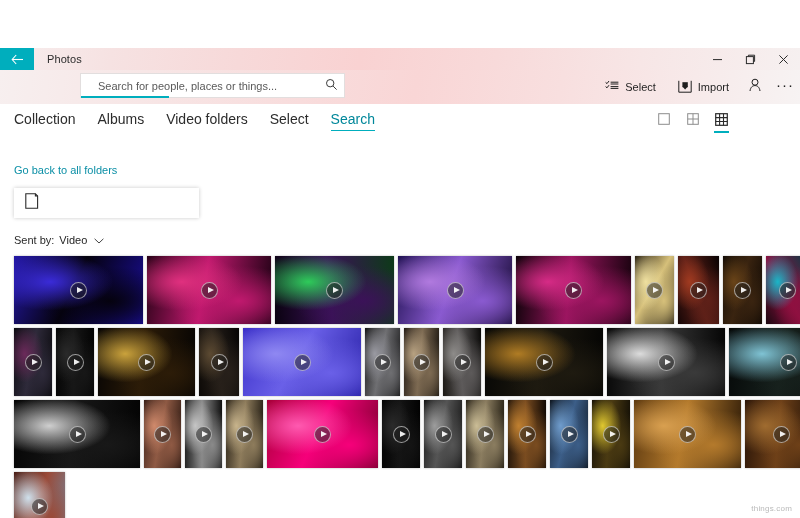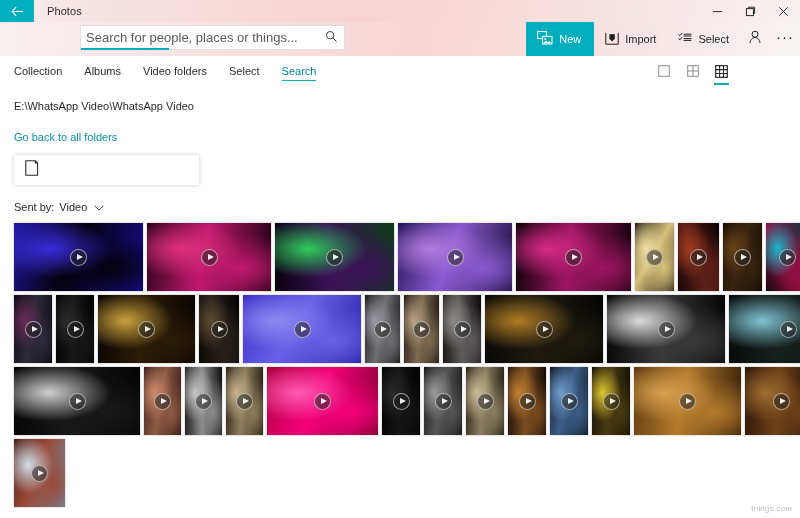--- a/index.html
+++ b/index.html
@@ -23,20 +23,21 @@
     background: linear-gradient(100deg,
                 #f7eeee 0%,
                 #f6e2e2 14%,
                 #f7d9d9 30%,
                 #f9d2d2 45%,
                 #f8dada 62%,
                 #f7e6e6 80%,
                 #f6f0f0 100%);
     display: flex;
     align-items: stretch;
+    margin-top: 48px;
   }
   .back-btn {
     width: 34px;
     background: #00AEBD;
     display: flex;
     align-items: center;
     justify-content: center;
     cursor: pointer;
   }
   .back-btn svg { display:block; }
@@ -95,23 +96,23 @@
     bottom: -1px;
     width: 88px;
     height: 2px;
     background: #00AEBD;
   }
   .search-input {
     flex: 1;
     border: none;
     outline: none;
     font-family: "Liberation Sans", sans-serif;
-    font-size: 13px;
+    font-size: 11px;
     color: #3a3a3a;
-    padding: 0 8px 0 5px;
+    padding: 0 8px 0 17px;
     background: transparent;
   }
   .search-input::placeholder { color: #5a5a5a; opacity: 1; }
   .search-icon-btn {
     width: 26px;
     display: flex;
     align-items: center;
     justify-content: center;
     cursor: pointer;
   }
@@ -161,21 +162,21 @@
   
   .navbar {
     height: 30px;
     background: #ffffff;
     display: flex;
     align-items: center;
     padding: 0 14px;
     position: relative;
   }
   .nav-tab {
-    font-size: 11px;
+    font-size: 14px;
     color: #2c2c2c;
     margin-right: 22px;
     position: relative;
     cursor: pointer;
     padding: 3px 0 3px;
   }
   .nav-tab.active { color: #00879a; }
   .nav-tab.active::after {
     content: "";
     position: absolute;
@@ -356,54 +357,43 @@
         <svg width="13" height="13" viewBox="0 0 13 13">
           <circle cx="5.2" cy="5.2" r="3.7" stroke="#3a3a3a" stroke-width="1" fill="none"></circle>
           <path d="M8.1 8.1 L11.6 11.6" stroke="#3a3a3a" stroke-width="1"></path>
         </svg>
       </span>
     </div>
   </div>
 
   <div class="cmd-right">
 
-    <div class="cmd-new">
+
+    <div class="cmd-item">
       <span>
-        <svg width="16" height="14" viewBox="0 0 16 14">
-          <rect x="0.6" y="0.6" width="9" height="7" stroke="#ffffff" stroke-width="1" fill="none"></rect>
-          <rect x="5.6" y="5.4" width="9.4" height="7.6" stroke="#ffffff" stroke-width="1" fill="#00AEBD"></rect>
-          <circle cx="8.2" cy="8" r="1" fill="#ffffff"></circle>
-          <path d="M6.1 12.4 L9 9.4 L11 11.2 L12.4 10 L14.6 12.4 Z" fill="#ffffff"></path>
+        <svg width="14" height="12" viewBox="0 0 14 12">
+          <path d="M0.6 2.4 L2 3.6 L4 1" stroke="#1f1f1f" stroke-width="1" fill="none"></path>
+          <path d="M0.6 6.6 L2 7.8 L4 5.2" stroke="#1f1f1f" stroke-width="1" fill="none"></path>
+          <path d="M5.6 2.2 H13.4 M5.6 4 H13.4 M5.6 6.6 H13.4 M5.6 8.4 H13.4" stroke="#1f1f1f" stroke-width="1"></path>
         </svg>
       </span>
-      <span>New</span>
+      <span>Select</span>
     </div>
 
     <div class="cmd-item">
       <span>
         <svg width="14" height="13" viewBox="0 0 14 13">
           <path d="M0.8 0.8 V12.2 H13.2 V0.8" stroke="#1f1f1f" stroke-width="1" fill="none"></path>
           <rect x="4.4" y="2.2" width="5.4" height="5" fill="#1f1f1f"></rect>
           <path d="M7.1 9.6 L4.4 6.6 H9.8 Z" fill="#1f1f1f"></path>
         </svg>
       </span>
       <span>Import</span>
     </div>
 
-    <div class="cmd-item">
-      <span>
-        <svg width="14" height="12" viewBox="0 0 14 12">
-          <path d="M0.6 2.4 L2 3.6 L4 1" stroke="#1f1f1f" stroke-width="1" fill="none"></path>
-          <path d="M0.6 6.6 L2 7.8 L4 5.2" stroke="#1f1f1f" stroke-width="1" fill="none"></path>
-          <path d="M5.6 2.2 H13.4 M5.6 4 H13.4 M5.6 6.6 H13.4 M5.6 8.4 H13.4" stroke="#1f1f1f" stroke-width="1"></path>
-        </svg>
-      </span>
-      <span>Select</span>
-    </div>
-
     <div class="cmd-icon-only">
       <span>
         <svg width="14" height="14" viewBox="0 0 14 14">
           <circle cx="7" cy="4.2" r="3" stroke="#1f1f1f" stroke-width="1" fill="none"></circle>
           <path d="M2 13 C2.6 9 4.6 7.6 7 7.6 C9.4 7.6 11.4 9 12 13" stroke="#1f1f1f" stroke-width="1" fill="none"></path>
         </svg>
       </span>
     </div>
 
     <div class="cmd-icon-only">
@@ -435,21 +425,20 @@
     <div class="view-mode active">
       <svg width="13" height="13" viewBox="0 0 13 13">
         <rect x="0.7" y="0.7" width="11.6" height="11.6" stroke="#2a2a2a" stroke-width="1.2" fill="none"></rect>
         <path d="M4.6 0.7 V12.3 M8.5 0.7 V12.3 M0.7 4.6 H12.3 M0.7 8.5 H12.3" stroke="#2a2a2a" stroke-width="1.1"></path>
       </svg>
     </div>
   </div>
 </div>
 
 <div class="path-area">
-  <div class="path-text">E:\WhatsApp Video\WhatsApp Video</div>
   <div class="path-link">Go back to all folders</div>
 </div>
 
 <div class="folder-card-wrap">
   <div class="folder-card">
     <span>
       <svg width="14" height="16" viewBox="0 0 14 16">
         <path d="M0.8 0.8 H10.4 L12.6 3 V15.2 H0.8 Z" stroke="#2a2a2a" stroke-width="1.1" fill="none"></path>
         <path d="M10.4 0.8 V3 H12.6" stroke="#2a2a2a" stroke-width="1.1" fill="none"></path>
       </svg>

